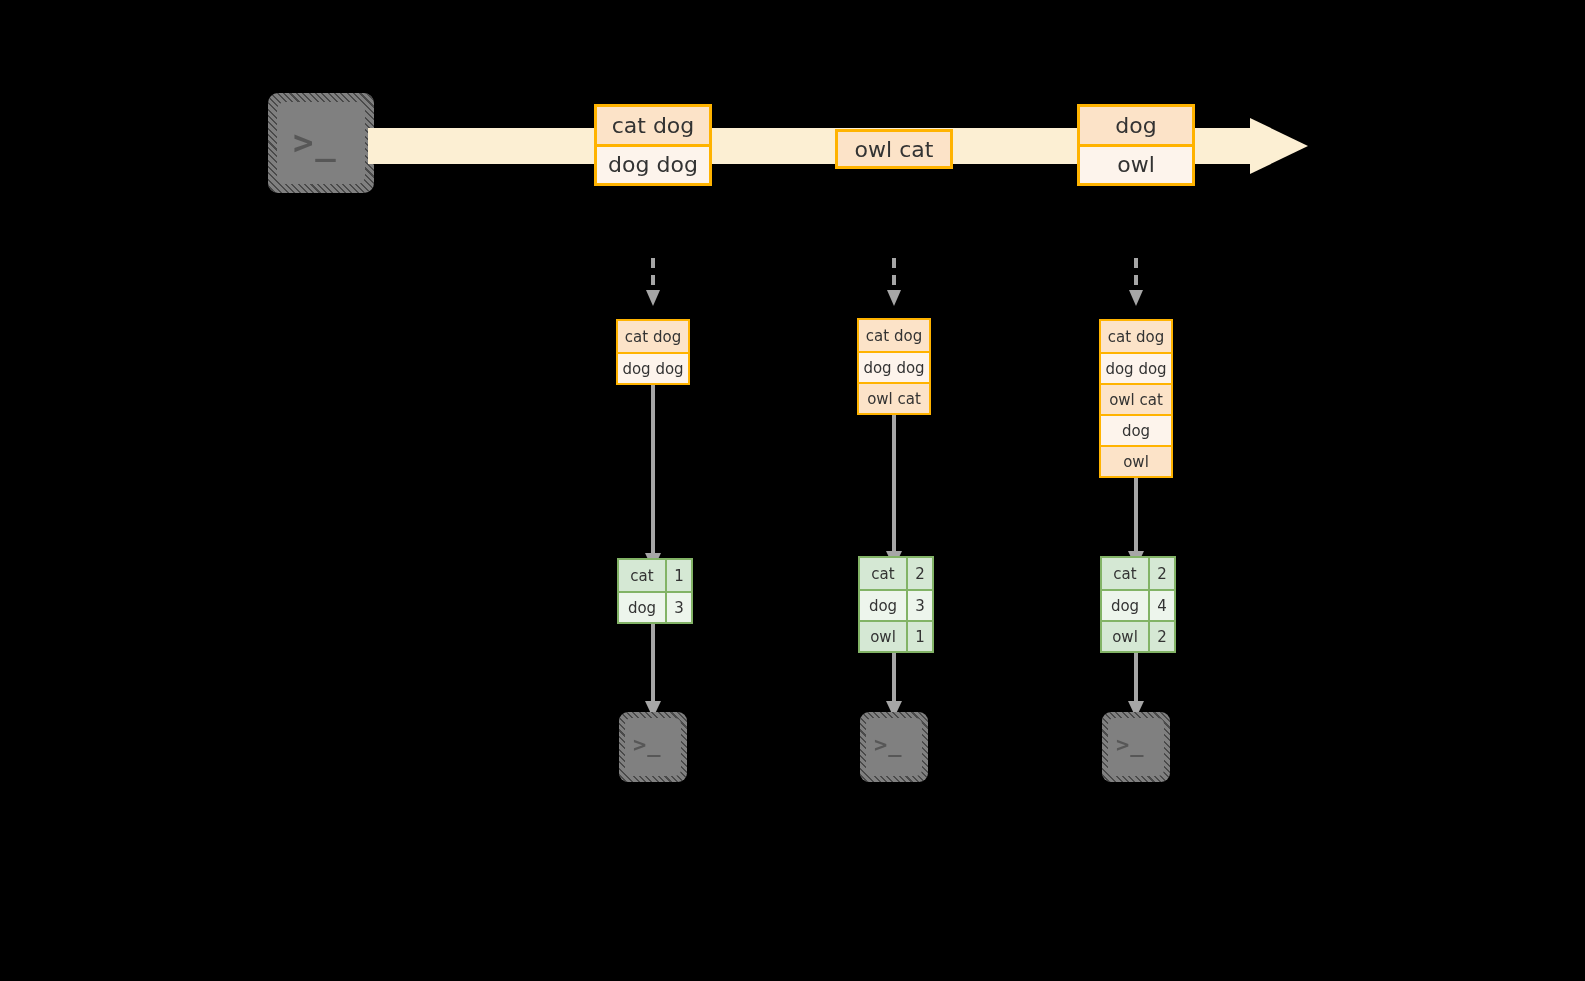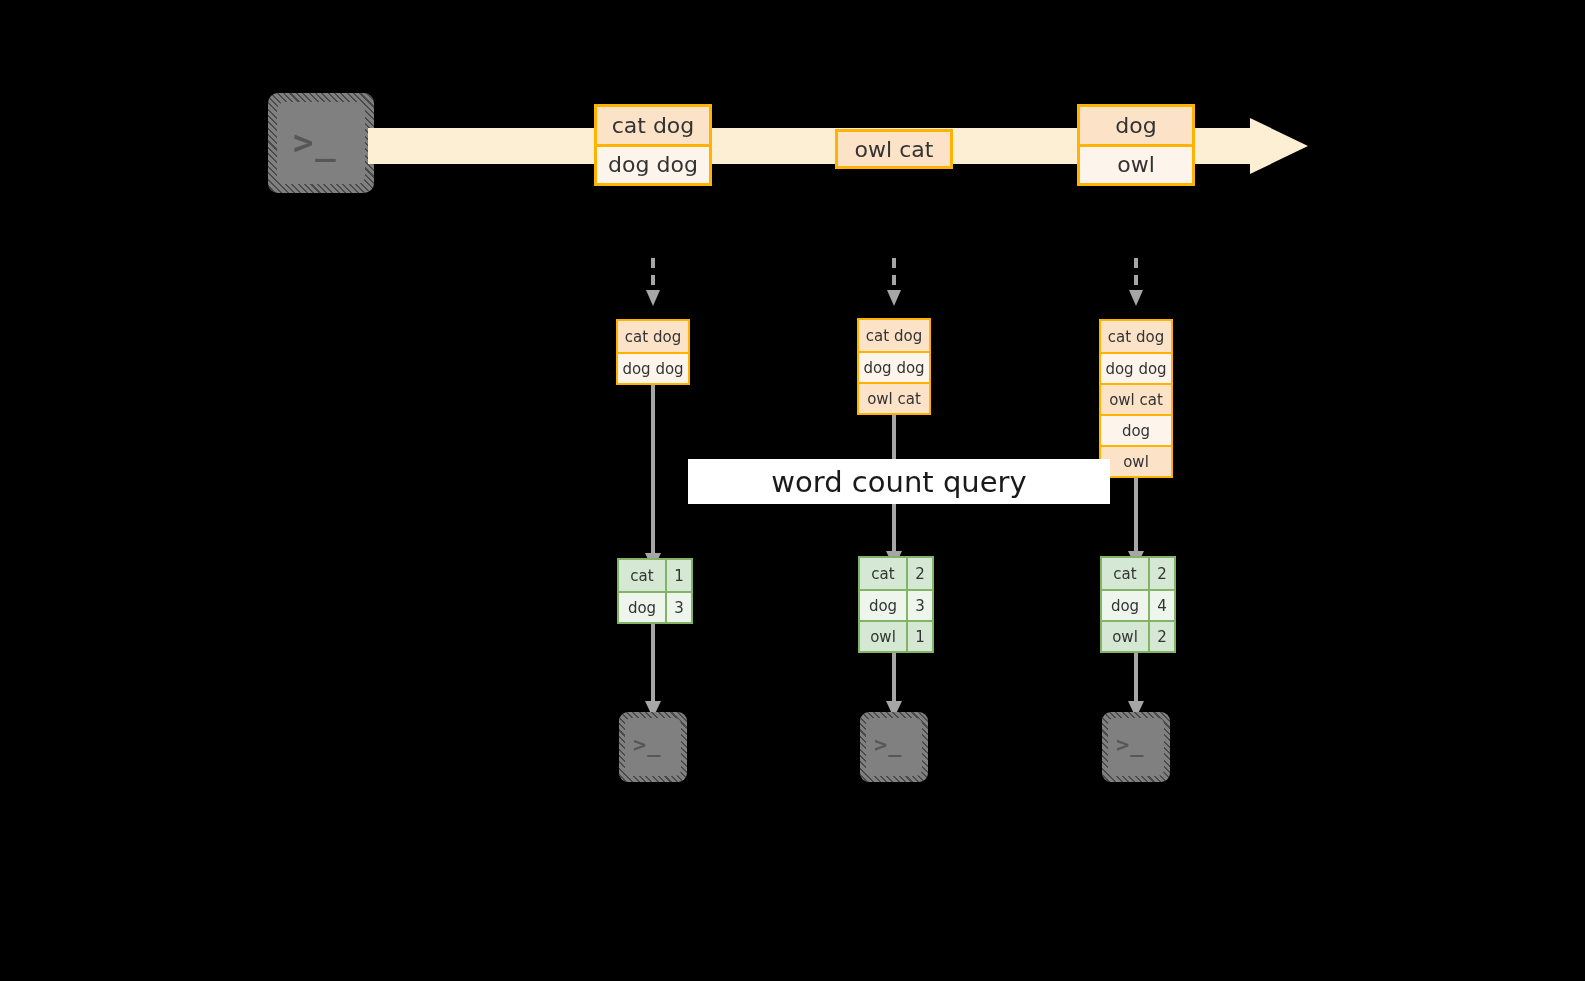--- a/index.html
+++ b/index.html
@@ -358,15 +358,14 @@
       <div class="cell val">2</div>
     </div>
   </div>
 
   <div class="terminal small" style="left:1102px; top:712px;">
     <div class="hatch"></div>
     <div class="inner"></div>
     <div class="prompt">&gt;_</div>
   </div>
 
-  <div id="query-label">word count query</div>
 
 </div>
 
 </body></html>

